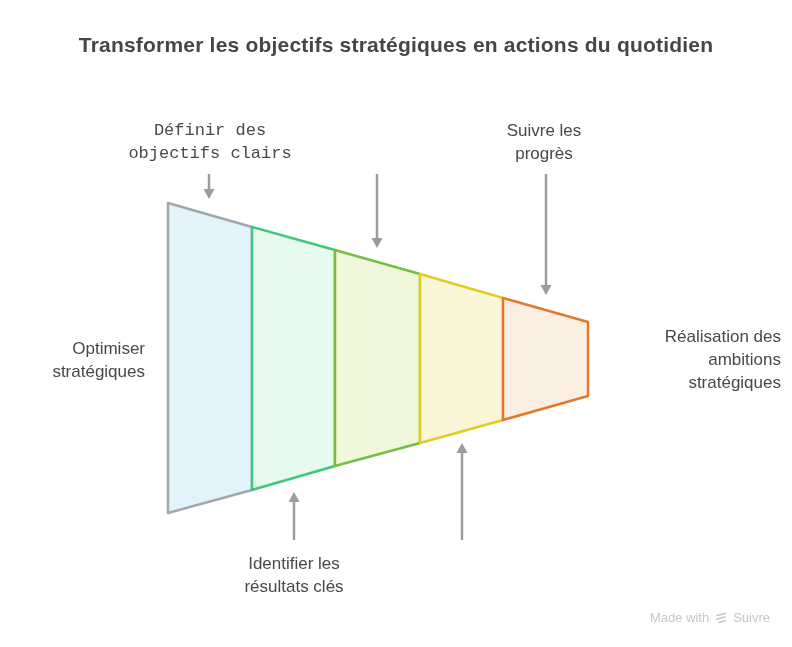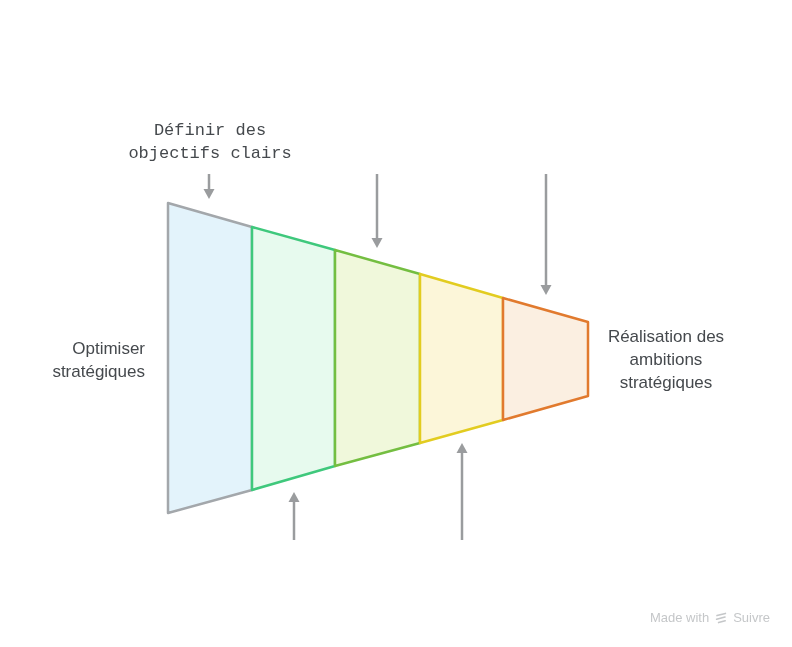--- a/index.html
+++ b/index.html
@@ -35,38 +35,39 @@
     white-space: pre-line;
   }
   .label.top    { top: 119px; width: 190px; text-align: center; }
   .label.bottom { top: 552px; width: 190px; text-align: center; }
   .label-top-1    { left: 115px; font-family: Liberation Mono, monospace; }
   .label-top-2    { left: 281px; }
   .label-top-3    { left: 449px; }
   .label-bottom-1 { left: 199px; }
   .label-bottom-2 { left: 367px; }
   .label-left  { left: 20px;  top: 337px; width: 125px; text-align: right; }
-  .label-right { left: 581px; top: 325px; width: 170px; text-align: center; }
+  .label-right { left: 611px; top: 325px; width: 170px; text-align: right; }
   .footer {
     position: absolute;
     top: 610px;
     right: 22px;
     display: flex;
     align-items: center;
     gap: 5px;
     font-size: 13px;
     color: #c5c7c9;
   }
   .footer .napkin-icon { display: inline-flex; align-items: center; }
 </style>
 </head>
 <body>
 
 <div class="canvas">
 
+  <div class="title">Transformer les objectifs stratégiques en actions du quotidien</div>
 
   <svg class="diagram-svg" width="792" height="647" viewBox="0 0 792 647">
 
     <polygon points="168,203 252,227 252,490 168,513" stroke-width="2.5" stroke-linejoin="round" fill="#E3F3FB" stroke="#A3A7AB"></polygon>
     <polygon points="252,227 335,250 335,466 252,490" stroke-width="2.5" stroke-linejoin="round" fill="#E7FAEE" stroke="#3FC87C"></polygon>
     <polygon points="335,250 420,274 420,443 335,466" stroke-width="2.5" stroke-linejoin="round" fill="#F0F8DB" stroke="#74BE41"></polygon>
     <polygon points="420,274 503,298 503,420 420,443" stroke-width="2.5" stroke-linejoin="round" fill="#FCF6D9" stroke="#E2CC20"></polygon>
     <polygon points="503,298 588,322 588,396 503,420" stroke-width="2.5" stroke-linejoin="round" fill="#FBEFE1" stroke="#E17A2E"></polygon>
 
     <g>
@@ -87,21 +88,25 @@
       <polygon points="288.5,502 299.5,502 294,492" fill="#9A9C9E"></polygon>
     </g>
     <g>
       <line x1="462" y1="540" x2="462" y2="452" stroke-width="2.5" stroke="#9A9C9E"></line>
       <polygon points="456.5,453 467.5,453 462,443" fill="#9A9C9E"></polygon>
     </g>
   </svg>
 
   <div class="label top label-top-1">Définir des
 objectifs clairs</div>
+  <div class="label top label-top-3">Suivre les
+progrès</div>
 
+  <div class="label bottom label-bottom-1">Identifier les
+résultats clés</div>
 
   <div class="label label-left">Optimiser
 stratégiques</div>
   <div class="label label-right">Réalisation des
 ambitions
 stratégiques</div>
 
   <div class="footer">
     <span>Made with</span>
     <span class="napkin-icon">

